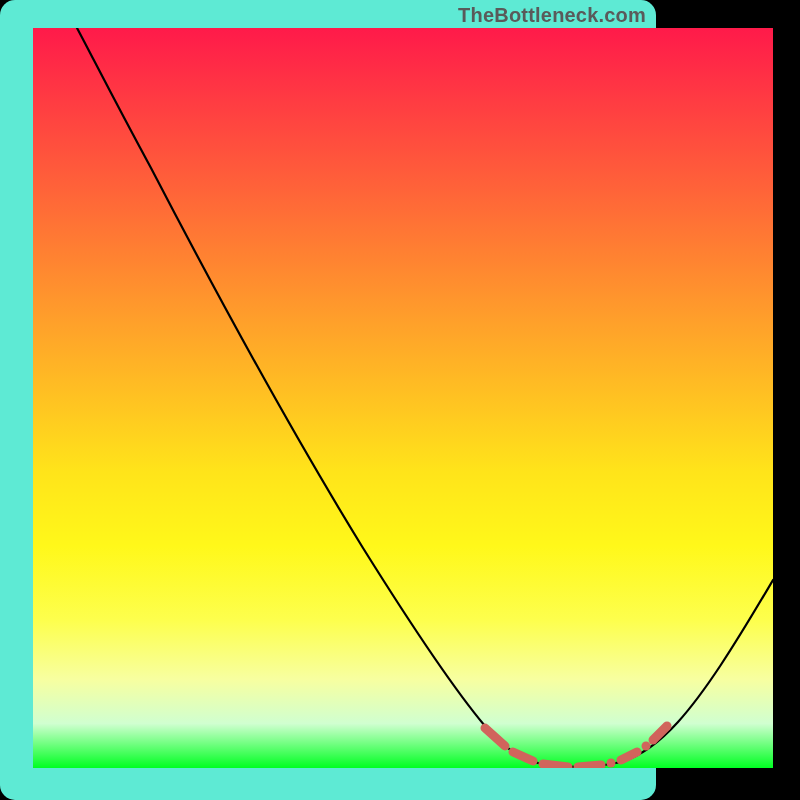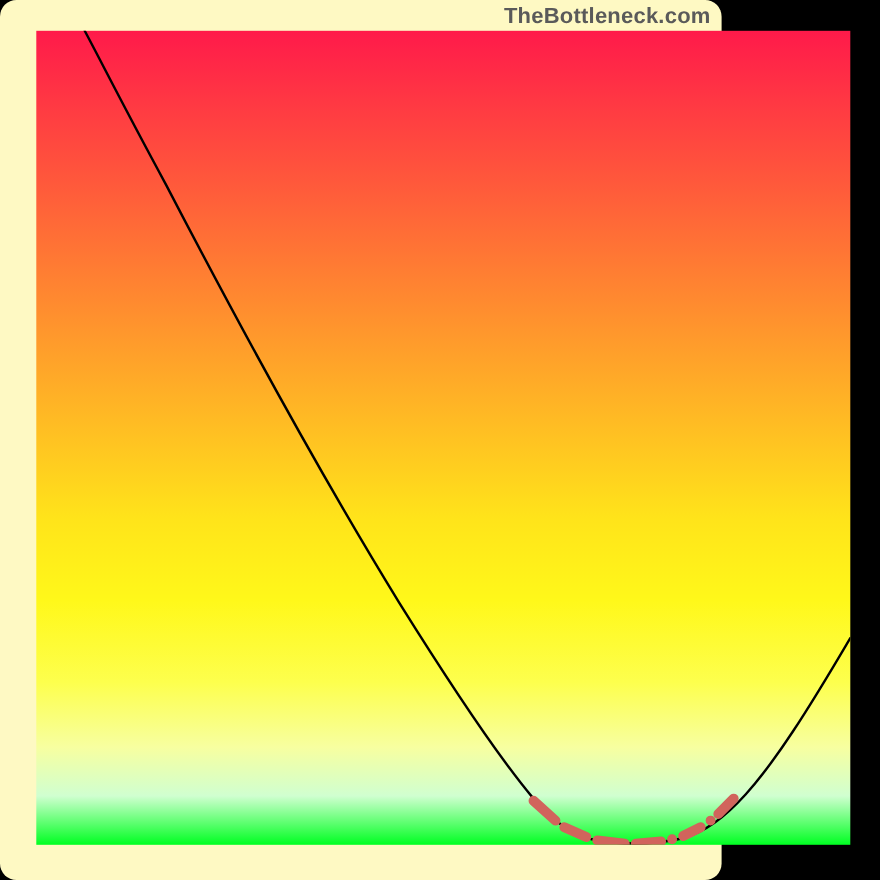--- a/index.html
+++ b/index.html
@@ -1,21 +1,21 @@
 <!DOCTYPE html>
 <html><head>
 <meta charset="utf-8">
 <style>
   * { margin: 0; padding: 0; box-sizing: border-box; }
   html, body { width: 800px; height: 800px; overflow: hidden; background: #000; }
   .container {
     position: relative;
     width: 656px;
     height: 800px;
-    background: #fef9c3;
+    background: #5eead4;
     border-radius: 15px;
   }
   .watermark {
     position: absolute;
     top: 4px;
     right: 10px;
     color: #5a5a5a;
     font-family: Arial, Helvetica, sans-serif;
     font-size: 20px;
     font-weight: 600;

